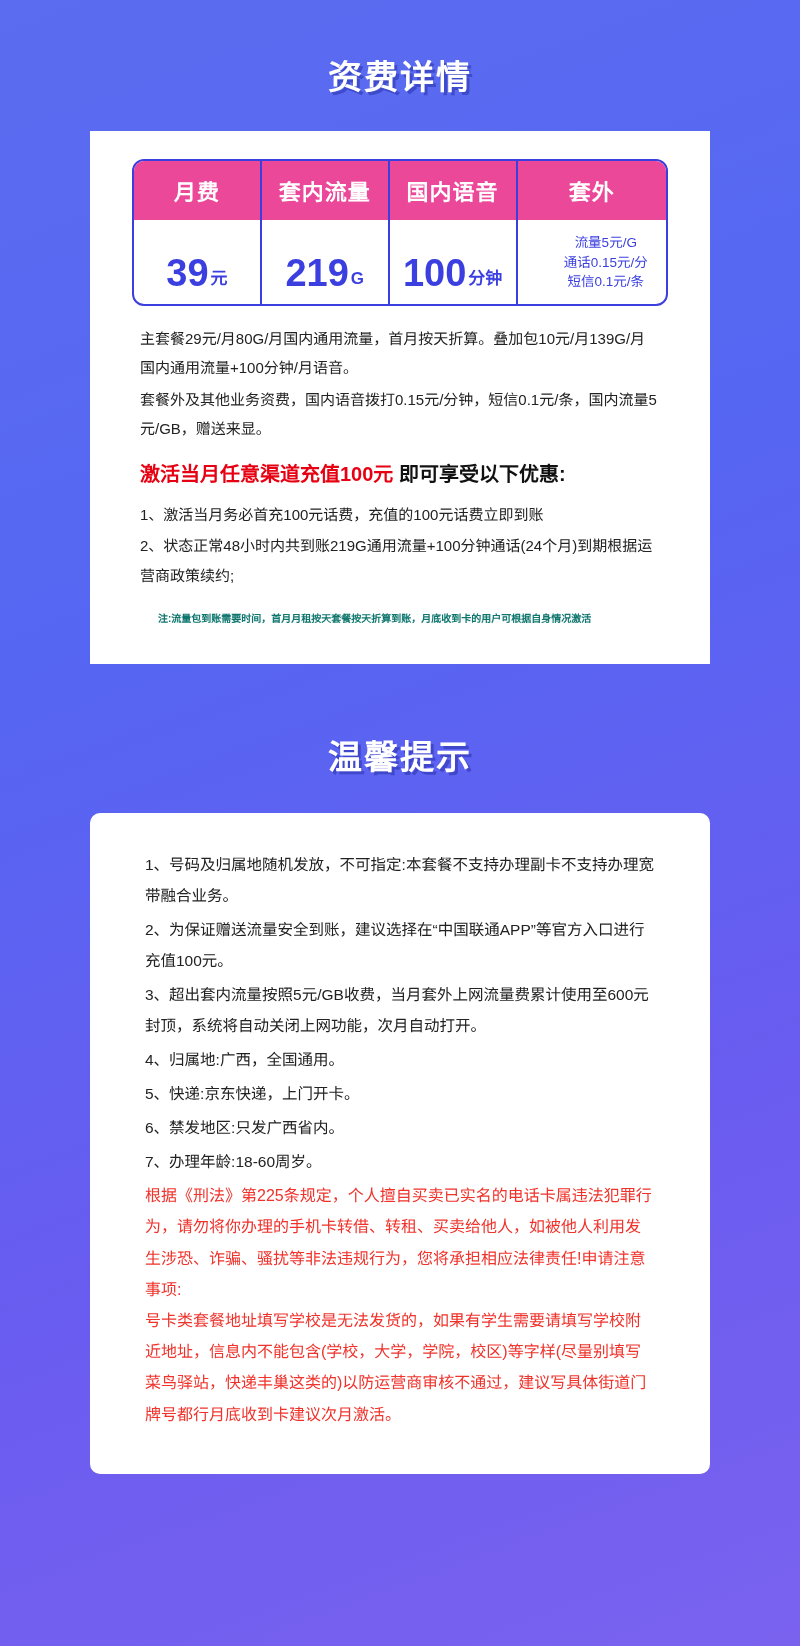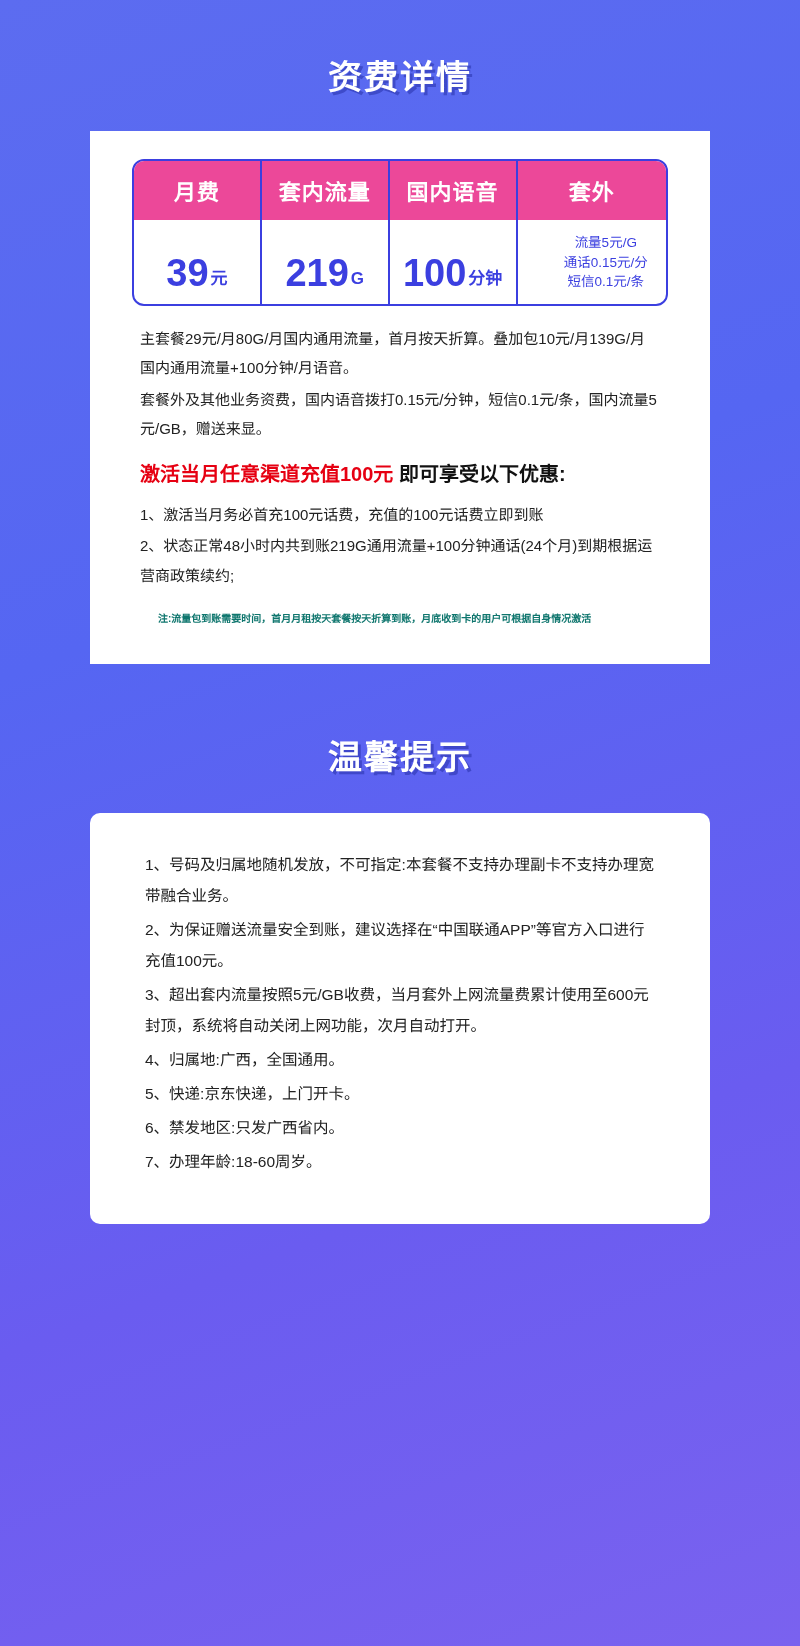--- a/index.html
+++ b/index.html
@@ -231,16 +231,20 @@
   <div class="card tips">
     <div class="tips-text">
       <p>1、号码及归属地随机发放，不可指定:本套餐不支持办理副卡不支持办理宽带融合业务。</p>
       <p>2、为保证赠送流量安全到账，建议选择在“中国联通APP”等官方入口进行充值100元。</p>
       <p>3、超出套内流量按照5元/GB收费，当月套外上网流量费累计使用至600元封顶，系统将自动关闭上网功能，次月自动打开。</p>
       <p>4、归属地:广西，全国通用。</p>
       <p>5、快递:京东快递，上门开卡。</p>
       <p>6、禁发地区:只发广西省内。</p>
       <p>7、办理年龄:18-60周岁。</p>
 
+      <div class="tips-red">
+        <p>根据《刑法》第225条规定，个人擅自买卖已实名的电话卡属违法犯罪行为，请勿将你办理的手机卡转借、转租、买卖给他人，如被他人利用发生涉恐、诈骗、骚扰等非法违规行为，您将承担相应法律责任!申请注意事项:</p>
+        <p>号卡类套餐地址填写学校是无法发货的，如果有学生需要请填写学校附近地址，信息内不能包含(学校，大学，学院，校区)等字样(尽量别填写菜鸟驿站，快递丰巢这类的)以防运营商审核不通过，建议写具体街道门牌号都行月底收到卡建议次月激活。</p>
+      </div>
     </div>
   </div>
 
 </div>
 
 </body></html>

